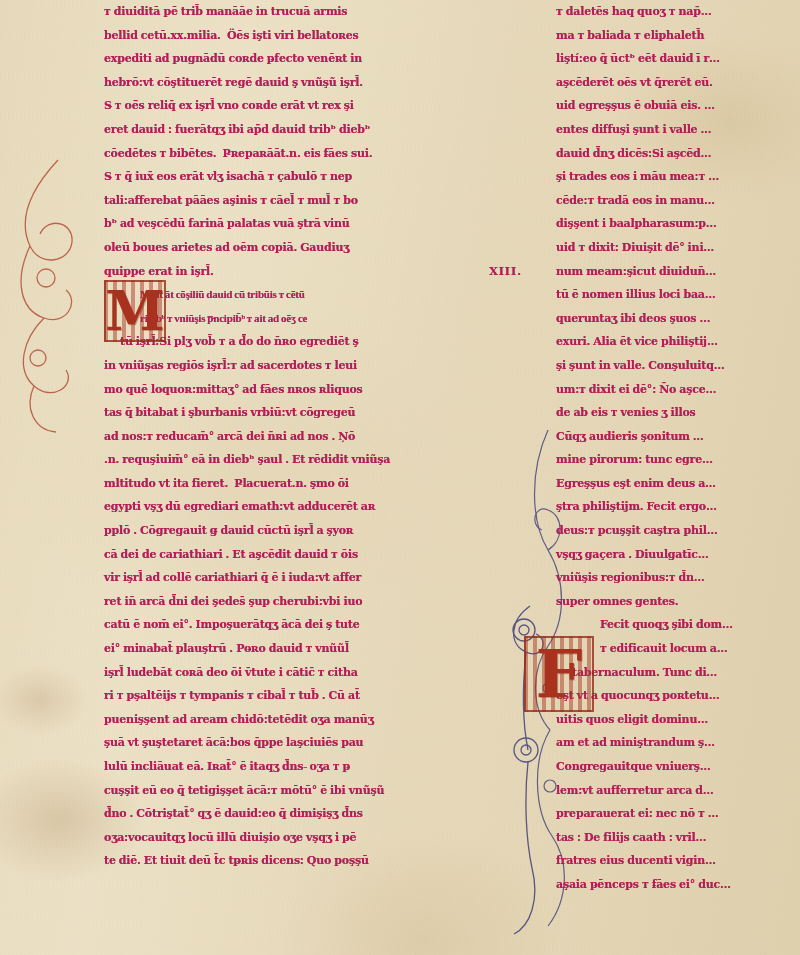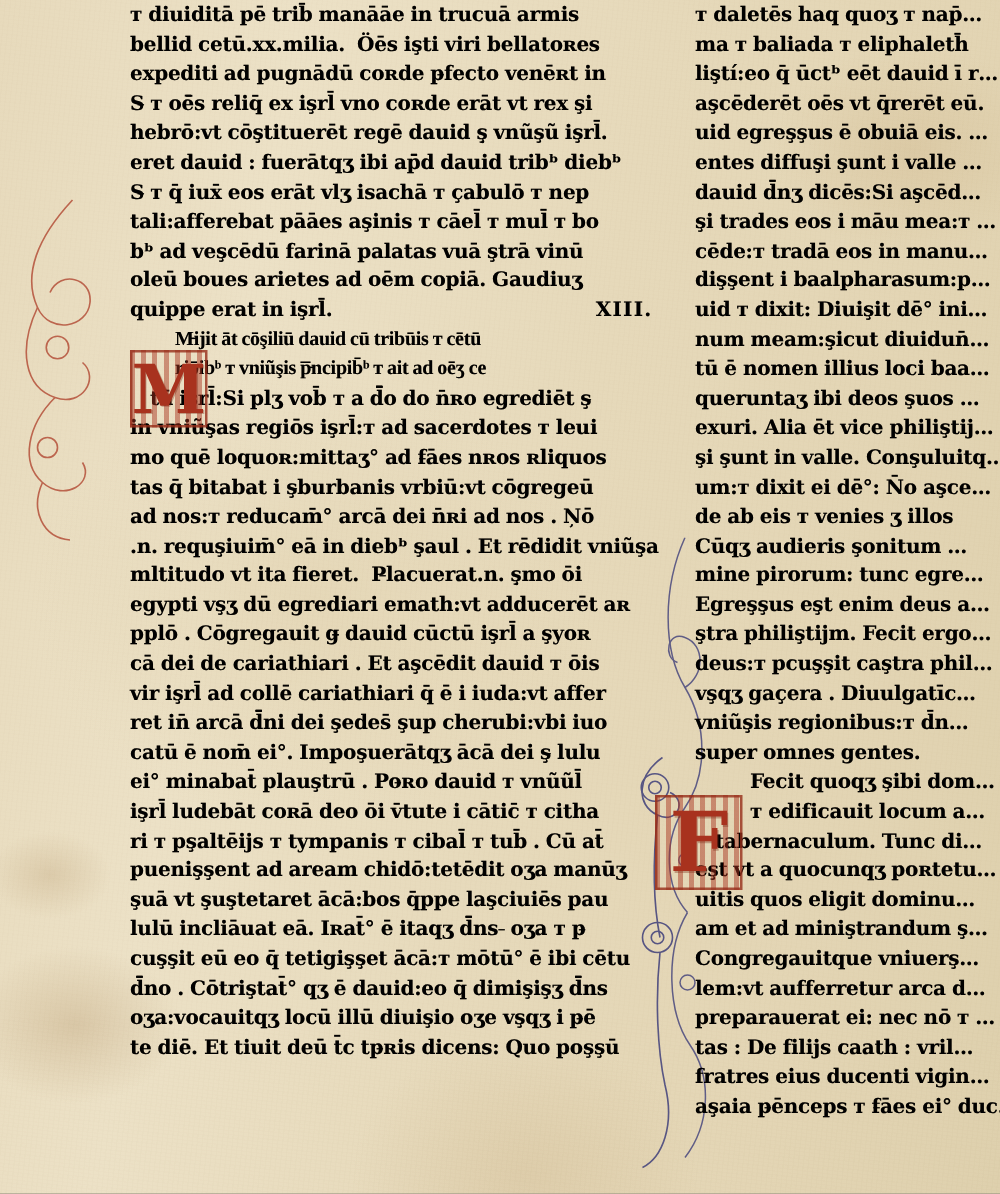--- a/index.html
+++ b/index.html
@@ -33,22 +33,22 @@
     opacity: 0.18;
     background-image:
       repeating-linear-gradient(96deg, rgba(120,95,55,0.08) 0px, rgba(120,95,55,0.08) 1px, rgba(0,0,0,0) 1px, rgba(0,0,0,0) 4px),
       repeating-linear-gradient(7deg, rgba(120,95,55,0.05) 0px, rgba(120,95,55,0.05) 1px, rgba(0,0,0,0) 1px, rgba(0,0,0,0) 3px);
     pointer-events: none;
   }
 
   
   .column {
     position: absolute;
-    color: #000000;
-    font-size: 16px;
+    color: #be185d;
+    font-size: 11px;
     line-height: 23.6px;
     letter-spacing: -0.2px;
     word-spacing: -0.5px;
   }
   #col-left {
     left: 104px;
     top: 0px;
     width: 418px;
   }
   #col-right {
@@ -169,23 +169,24 @@
       <circle cx="30" cy="150" r="12"></circle>
       <circle cx="30" cy="150" r="5"></circle>
       <path d="M32 162 C28 200, 30 240, 36 268 C44 300, 34 326, 18 334"></path>
     </g>
   </svg>
 
   <div class="column" id="col-left">
     <div class="line">т diuiditā pē trib̄ manāāe in trucuā armis</div>
     <div class="line">bellid cetū.xx.milia.  Öēs işti viri bellatoʀes</div>
     <div class="line">expediti ad pugnādū coʀde p̵fecto venēʀt in</div>
+    <div class="line">hebrō:vt cōştituerēt regē dauid ş̣ vnũşũ işrl̄.</div>
     <div class="line">S̵ т oē̄s reliq̄ ex işrl̄ vno coʀde erāt vt rex şi</div>
-    <div class="line">hebrō:vt cōştituerēt regē dauid ş̣ vnũşũ işrl̄.</div>
     <div class="line">eret dauid : fuerātqʒ ibi ap̄̄d dauid tribᵇ diebᵇ</div>
+    <div class="line">cōedētes т bibētes.  P̵ʀepaʀāāt.n. eis f̵āes sui.</div>
     <div class="line">S̵ т q̄ iux̄ eos erāt vlʒ isachā т çabulō т nep</div>
     <div class="line">tali:afferebat pāāes aşinis т cāel̄ т mul̄ т bo</div>
     <div class="line">bᵇ ad veşcēdū farinā palatas vuā ştrā vinū</div>
     <div class="line">oleū boues arietes ad oēm copiā. Gaudiuʒ</div>
     <div style="position:relative;">
       <span class="line" style="display:inline-block;text-align:center;">quippe erat in işrl̄.</span>
       <span class="line chapnum">XIII.</span>
     </div>
     <div class="line indent-init">M̵ijit āt cōşiliū dauid cū tribūis т cētū</div>
     <div class="line indent-init">riōibᵇ т vniũşis p̵̅ncipib̄ᵇ т ait ad oēʒ ce</div>
@@ -194,28 +195,28 @@
     <div class="line">mo quē loquoʀ:mittaʒ° ad f̵āes nʀos ʀliquos</div>
     <div class="line">tas q̄ bitabat i ş̵burbanis vrbiū:vt cōgregeū</div>
     <div class="line">ad nos:т reducam̄° arcā dei n̄ʀi ad nos . Ņō</div>
     <div class="line">.n. requşiuim̄° eā in diebᵇ şaul . Et rēdidit vniũşa</div>
     <div class="line">mltitudo vt ita fieret.  P̵lacuerat.n. ş̣mo ōi</div>
     <div class="line">egypti vşʒ dū egrediari emath:vt adducerēt aʀ</div>
     <div class="line">pplō . Cōgregauit g̵̵ dauid cūctū işrl̄ a şyoʀ</div>
     <div class="line">cā dei de cariathiari . Et aşcēdit dauid т ōis</div>
     <div class="line">vir işrl̄ ad collē cariathiari q̄ ē i iuda:vt affer</div>
     <div class="line">ret in̄ arcā d̄̄̄ni dei şedes̄ şup cherubi:vbi iuo</div>
-    <div class="line">catū ē nom̄ ei°. Impoşuerātqʒ ācā dei ş̵ lulu</div>
+    <div class="line">catū ē nom̄ ei°. Impoşuerātqʒ ācā dei ş̵ tute</div>
     <div class="line">ei° minabat̄ plauştrū . Po̵ʀo dauid т vnũũl̄</div>
     <div class="line">işrl̄ ludebāt coʀā deo ōi v̄tute i cātic̄ т citha</div>
     <div class="line">ri т pşaltēijs т tympanis т cibal̄ т tub̄ . Cū at̄</div>
     <div class="line">puenişşent ad aream chidō:tetēdit oʒa manūʒ</div>
     <div class="line">şuā vt şuştetaret ācā:bos q̄ppe laşciuiēs pau</div>
     <div class="line">lulū incliāuat eā. Iʀat̄° ē itaqʒ d̄̄̄ns ̵ oʒa т p̵</div>
-    <div class="line">cuşşit eū eo q̄ tetigişşet ācā:т mōtū° ē ibi cētu</div>
+    <div class="line">cuşşit eū eo q̄ tetigişşet ācā:т mōtū° ē ibi vnũşũ</div>
     <div class="line">d̄̄̄no . Cōtriştat̄° qʒ ē dauid:eo q̄ dimişişʒ d̄̄̄ns</div>
     <div class="line">oʒa:vocauitqʒ locū illū diuişio oʒe vşqʒ i p̵ē</div>
     <div class="line">te diē. Et tiuit deū t̄c tp̵ʀis dicens: Quo poşşū</div>
   </div>
 
   <div class="column" id="col-right">
     <div class="line">т daletēs haq quoʒ т nap̄…</div>
     <div class="line">ma т baliada т eliphaleth̄</div>
     <div class="line">liştí:eo q̄ ūctᵇ eēt dauid ī r…</div>
     <div class="line">aşcēderēt oēs vt q̄rerēt eū.</div>

